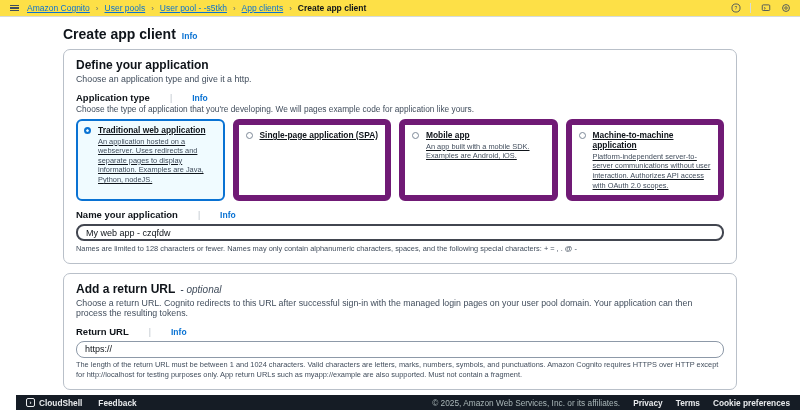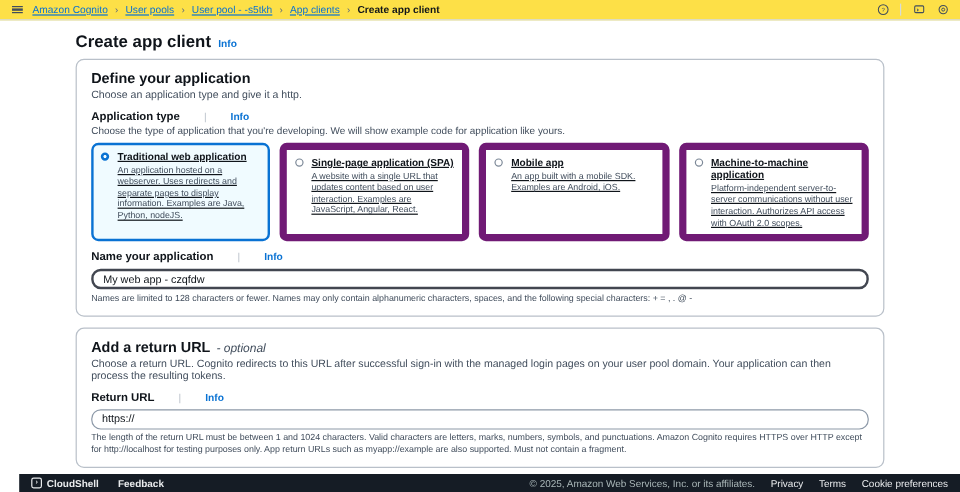--- a/index.html
+++ b/index.html
@@ -88,21 +88,21 @@
     background:#151c25; color:#d1d5db; display:flex; align-items:center;
     font-size:8.3px; padding:0 10px; gap:16px;
   }
   .footer-item { display:flex; align-items:center; gap:4px; cursor:pointer; color:#e9ebed; font-weight:bold; }
   .cloudshell-glyph {
     width:9px; height:9px; border:1px solid #e9ebed; border-radius:2px;
     font-size:6px; line-height:7px; text-align:center; color:#e9ebed;
   }
   .footer-right { margin-left:auto; display:flex; align-items:center; gap:13px; }
   .footer-copy { color:#aab7b8; cursor:default; font-weight:normal; }
-  .footer-link { color:#e9ebed; font-weight:normal; cursor:pointer; }
+  .footer-link { color:#e9ebed; font-weight:bold; cursor:pointer; }
 
   svg.ic { width:10px; height:10px; }
 </style>
 </head>
 <body>
 
 <div class="topbar">
   <div class="hamburger">
       <span></span>
       <span></span>
@@ -153,32 +153,31 @@
     <div class="card-title-row">
       <span class="card-title">Define your application</span>
     </div>
     <div class="card-sub">Choose an application type and give it a http.</div>
 
     <div class="field-label-row">
       <span class="field-label">Application type</span>
       <span class="label-sep">|</span>
       <span class="info-link">Info</span>
     </div>
-    <div class="field-desc">Choose the type of application that you're developing. We will show example code for application like yours.</div>
+    <div class="field-desc">Choose the type of application that you're developing. We will pages example code for application like yours.</div>
 
     <div class="tiles">
       <div class="tile selected">
         <span class="radio"></span>
         <div class="tile-title">Traditional web application</div>
         <div class="tile-desc">An application hosted on a webserver. Uses redirects and separate pages to display information. Examples are Java, Python, nodeJS.</div>
       </div>
       <div class="tile">
         <span class="radio"></span>
         <div class="tile-title">Single-page application (SPA)</div>
-        <div class="tile-desc">A website with a single URL that updates content based on user interaction. Examples are JavaScript, Angular, React.</div>
       </div>
       <div class="tile">
         <span class="radio"></span>
         <div class="tile-title">Mobile app</div>
         <div class="tile-desc">An app built with a mobile SDK. Examples are Android, iOS.</div>
       </div>
       <div class="tile">
         <span class="radio"></span>
         <div class="tile-title">Machine-to-machine application</div>
         <div class="tile-desc">Platform-independent server-to-server communications without user interaction. Authorizes API access with OAuth 2.0 scopes.</div>

